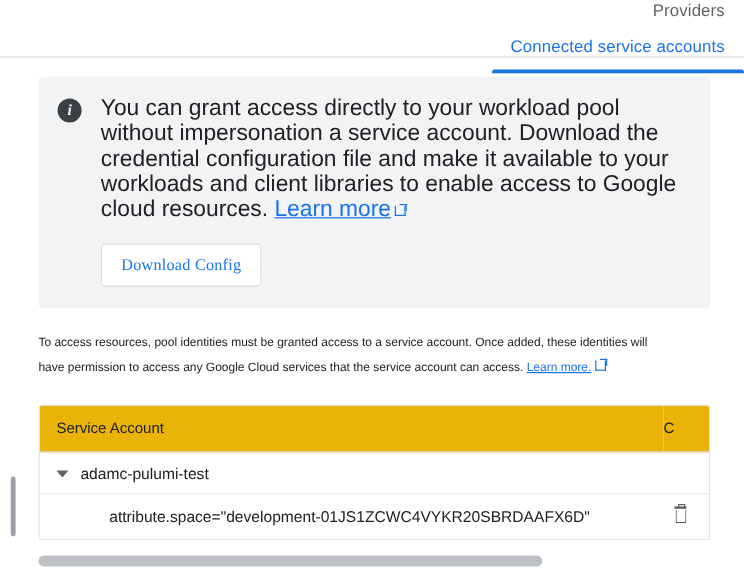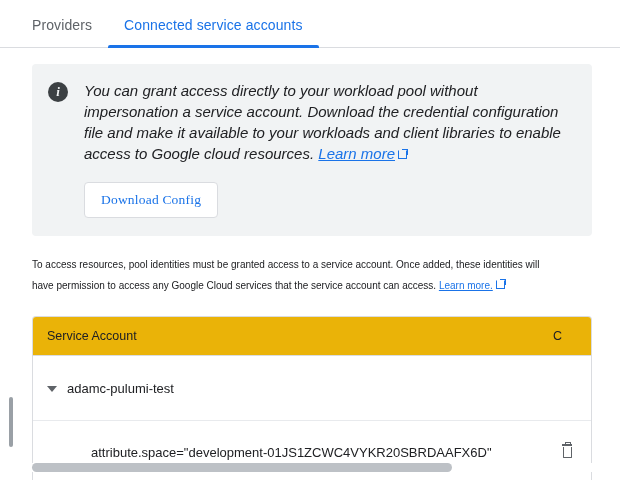--- a/index.html
+++ b/index.html
@@ -17,20 +17,21 @@
   }
 
   
   .tabbar {
     display: flex;
     align-items: flex-end;
     height: 48px;
     border-bottom: 1px solid #dadce0;
     padding-left: 16px;
     box-sizing: border-box;
+    flex-direction: column;
   }
   .tab {
     position: relative;
     font-size: 14px;
     color: #5f6368;
     padding: 0 16px 14px 16px;
     cursor: pointer;
     letter-spacing: .1px;
     white-space: nowrap;
   }
@@ -78,25 +79,24 @@
     font-weight: 700;
     font-style: italic;
     line-height: 20px;
     text-align: center;
     font-family: "Liberation Serif", serif;
   }
   .info-body {
     flex: 1 1 auto;
   }
   .info-text {
-    font-size: 15px;
+    font-size: 19px;
     line-height: 21px;
     color: #202124;
     margin: 0;
-    font-style: italic;
   }
   .link {
     color: #1a73e8;
     text-decoration: underline;
     cursor: pointer;
   }
   .ext-icon {
     display: inline-block;
     width: 9px;
     height: 9px;
@@ -178,21 +178,21 @@
   }
   table.sa-table th.col-c {
     text-align: left;
     width: 30px;
     padding-left: 0;
     padding-right: 8px;
   }
   table.sa-table td {
     font-size: 13px;
     color: #202124;
-    padding: 24px 14px;
+    padding: 9px 14px;
     border-bottom: 1px solid #e8eaed;
     vertical-align: middle;
   }
   .group-row td {
     padding-left: 10px;
   }
   .caret {
     display: inline-block;
     width: 0;
     height: 0;

